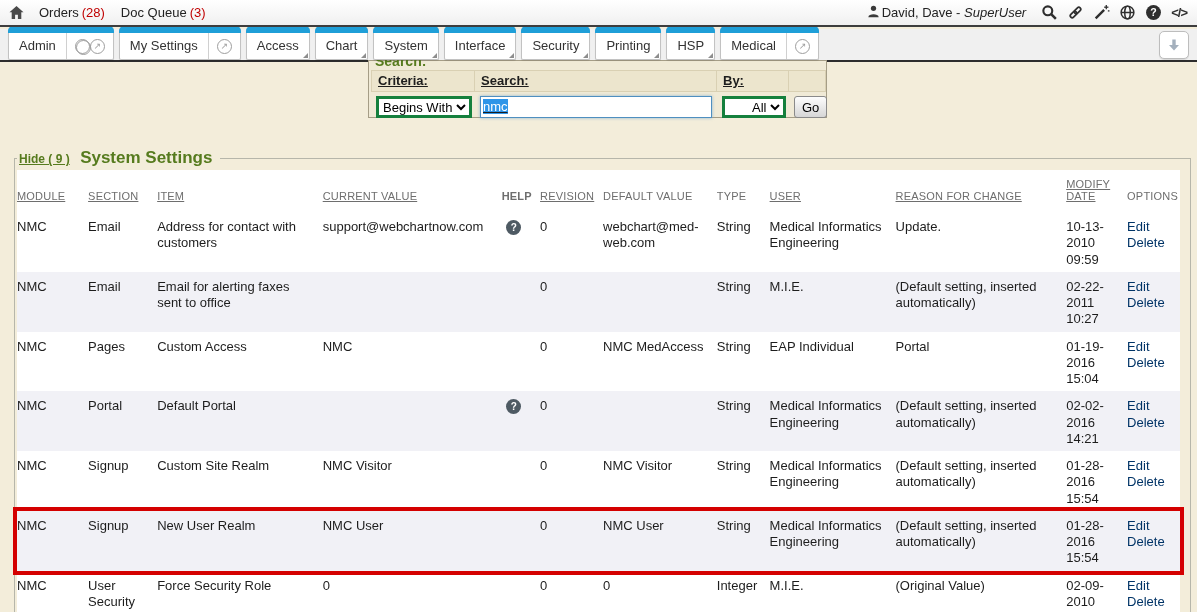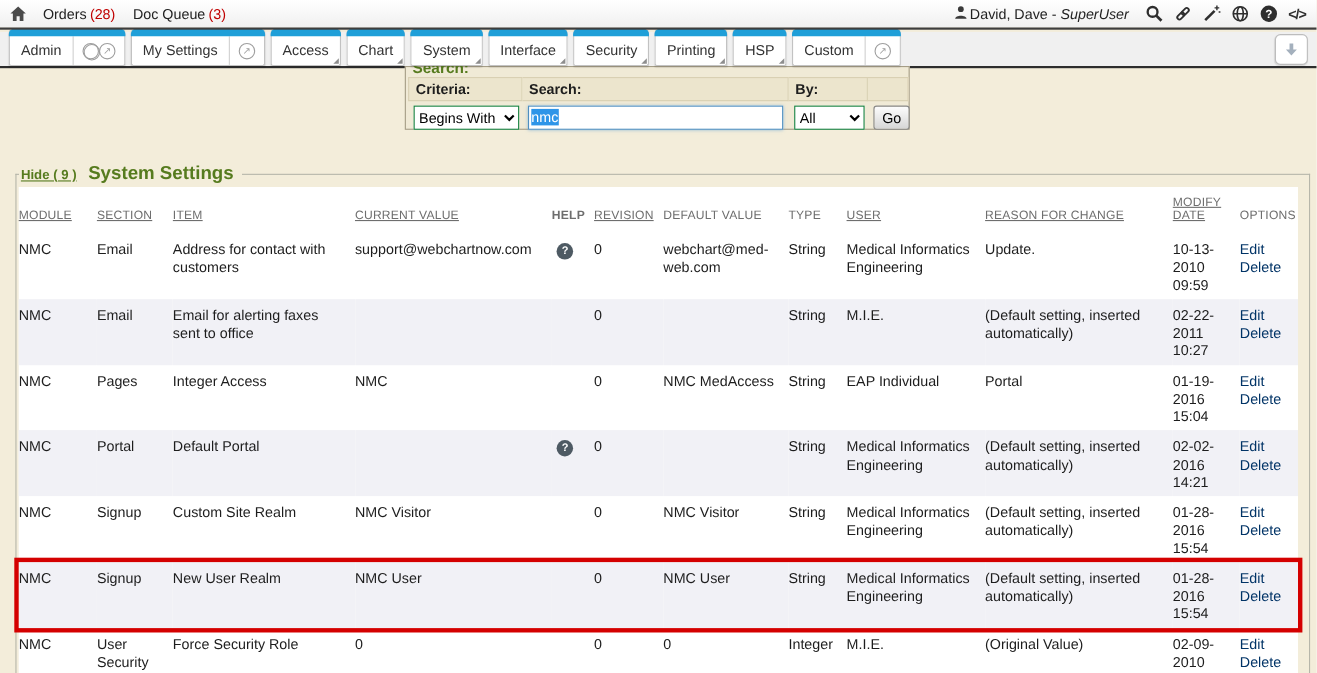--- a/index.html
+++ b/index.html
@@ -33,30 +33,30 @@
   .extcircle { width:15px; height:15px; border:1px solid #9e9e9e; border-radius:50%;
     color:#9e9e9e; font-size:9px; line-height:13px; text-align:center; display:block; }
   .tab .corner { position:absolute; right:1px; bottom:1px; width:0; height:0;
     border-left:5px solid transparent; border-bottom:5px solid #8e8e8e; }
   .collapse-btn { position:absolute; top:31px; right:8px; width:30px; height:28px; background:#ffffff;
     border:1px solid #bdbdbd; border-radius:5px; display:flex; align-items:center; justify-content:center;
     cursor:pointer; z-index:2; box-shadow:0 1px 1px rgba(0,0,0,.1); }
 
   
   .search-panel { position:absolute; left:368px; top:60px; width:459px; height:58px;
-    background:#f0ead6; border:1px solid #a59d86; z-index:1; }
+    background:#f0ead6; border:1px solid #a59d86; z-index:1;text-decoration:underline; }
   .sp-legend { position:absolute; top:-8px; left:6px; font-size:14px; font-weight:bold; color:#567b1e; }
   .sp-grid { display:grid; grid-template-columns:104px 242px 72px 37px; margin:9px 2px 0 2px; }
   .sp-lab { font-size:13px; font-weight:bold; color:#1d1d1d; background:#ece5cd;
     border:1px solid #d9d0b3; border-left:none; padding:2px 6px 3px 6px; }
   .sp-lab:first-child { border-left:1px solid #d9d0b3; }
   .sp-ctl { padding:4px 5px 0 5px; }
   .sp-select { font-family:"Liberation Sans",sans-serif; font-size:13px; height:22px; width:96px;
-    border:1px solid #15803d; background:#fff; }
-  .sp-select.by { width:64px; }
+    border:3px solid #15803d; background:#fff; }
+  .sp-select.by { width:64px;padding-left:23px; }
   .fake-input { width:232px; height:22px; background:#fff; border:1px solid #4f8fc0;
     box-shadow:0 0 3px rgba(80,150,210,.6); font-size:13px; line-height:20px; padding:0 2px; cursor:text; }
   .fake-input .sel { background:#2e95e8; color:#fff; }
   .go-btn { font-family:"Liberation Sans",sans-serif; font-size:13px; height:22px; padding:0 7px;
     border:1px solid #8a8a8a; border-radius:3px; background:linear-gradient(#fdfdfd,#d6d6d6); cursor:pointer; }
 
   
   .settings-fs { position:absolute; top:62px; left:0; width:1197px; height:550px; }
   fieldset { border:1px solid #b6b6aa; border-bottom:none; margin:86px 8px 0 14px; height:464px;
     padding:0 10px 0 2px; }
@@ -202,21 +202,21 @@
     <span class="lbl">Printing</span>
     <span class="corner"></span>
   </div>
   <div class="tab">
     <span class="strip"></span>
     <span class="lbl">HSP</span>
     <span class="corner"></span>
   </div>
   <div class="tab">
     <span class="strip"></span>
-    <span class="lbl">Custom</span>
+    <span class="lbl">Medical</span>
     <span class="iconseg">
         <span class="extcircle">↗</span>
       </span>
   </div>
 </div>
 <div class="collapse-btn">
   <svg width="16" height="16" viewBox="0 0 16 16">
       <path d="M6.3 2.5 h3.4 v5.5 h3.3 L8 13.5 L3 8 h3.3 Z" fill="#a4b0bd"></path>
     </svg>
 </div>
@@ -312,21 +312,21 @@
           <td>(Default setting, inserted automatically)</td>
           <td>02-22-2011 10:27</td>
           <td>
               <a class="opt">Edit</a>
               <a class="opt">Delete</a>
             </td>
         </tr>
         <tr style="height:56px">
           <td>NMC</td>
           <td>Pages</td>
-          <td>Integer Access</td>
+          <td>Custom Access</td>
           <td>NMC</td>
           <td class="c-help"></td>
           <td>0</td>
           <td>NMC MedAccess</td>
           <td>String</td>
           <td>EAP Individual</td>
           <td>Portal</td>
           <td>01-19-2016 15:04</td>
           <td>
               <a class="opt">Edit</a>

